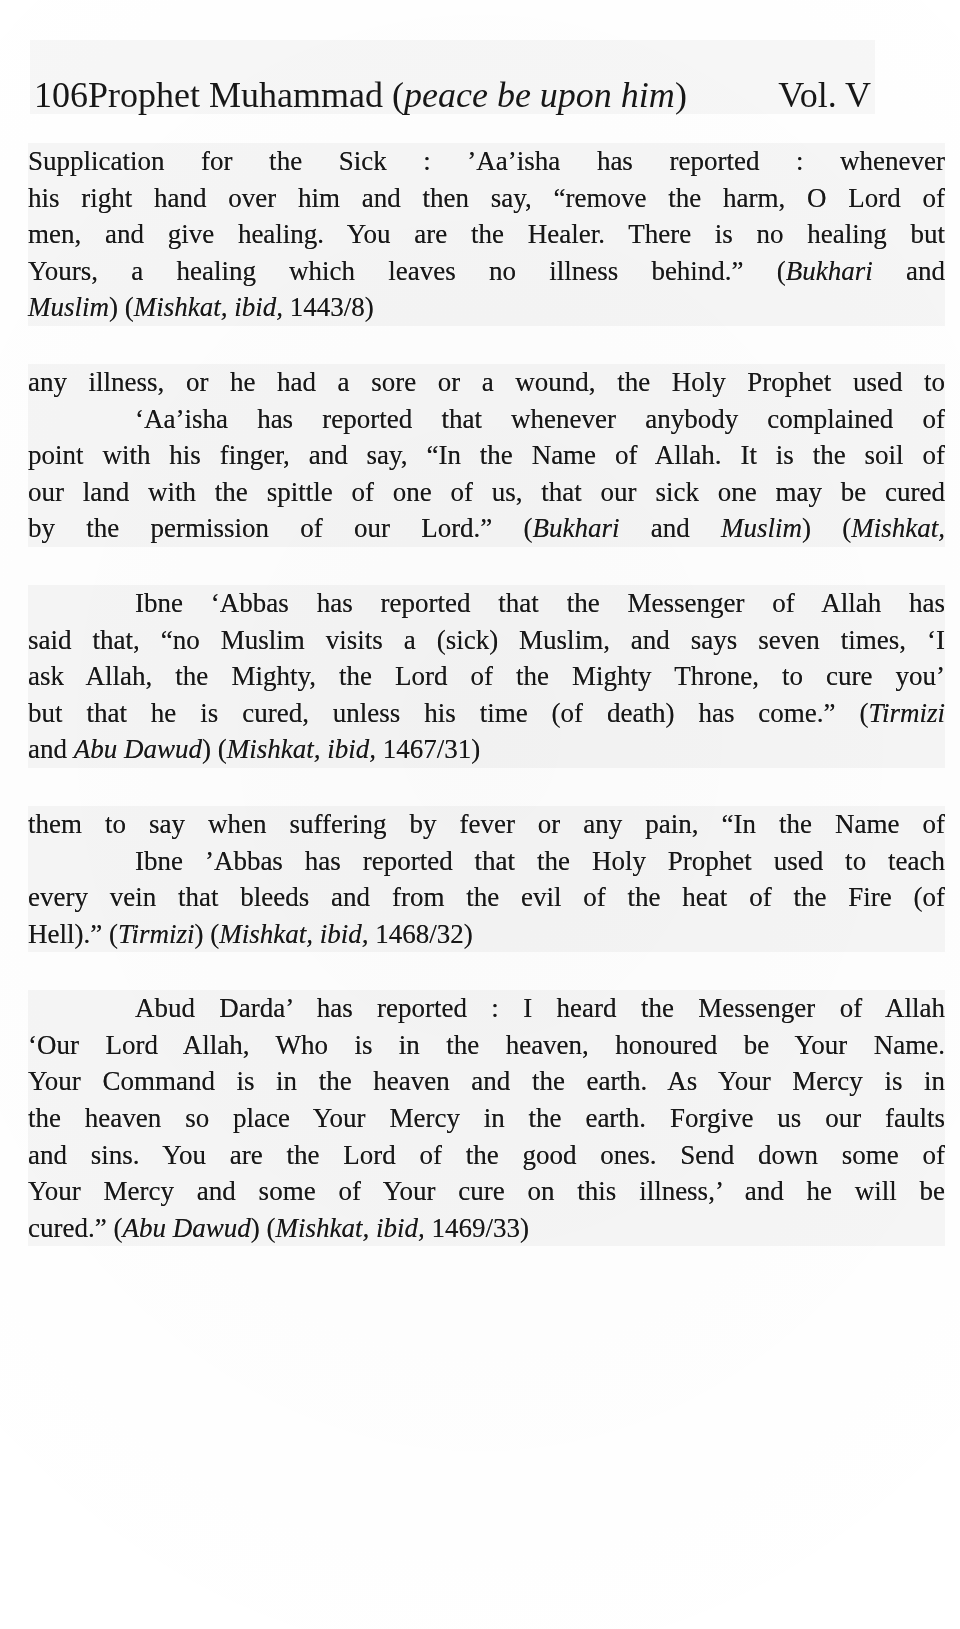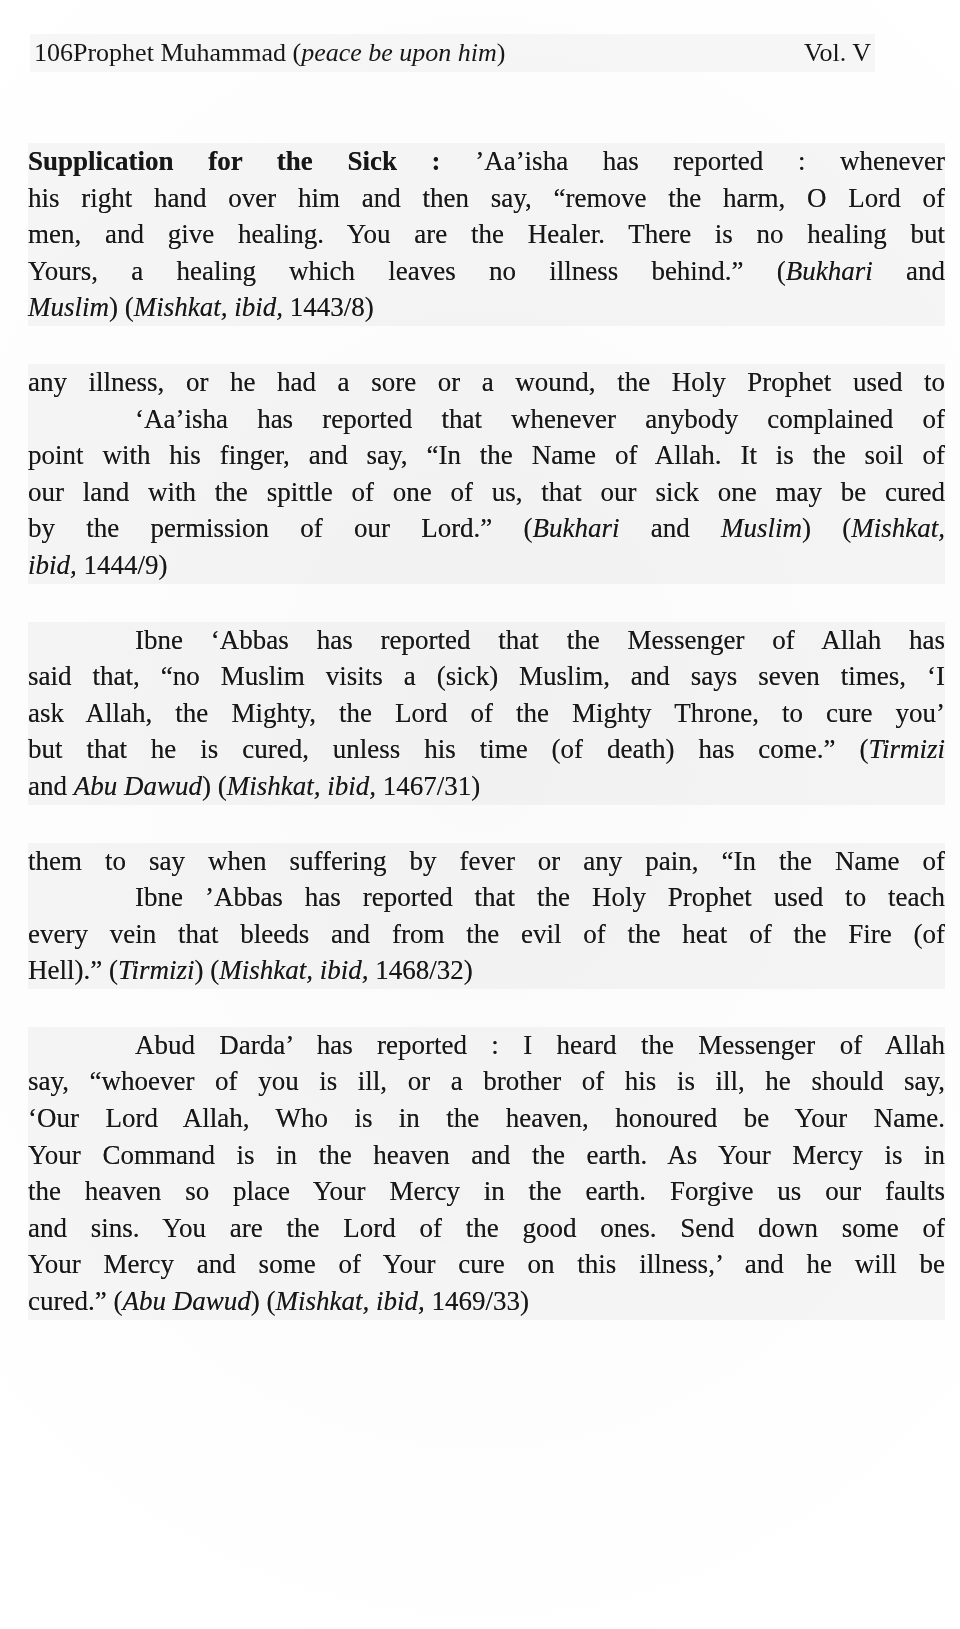--- a/index.html
+++ b/index.html
@@ -12,50 +12,50 @@
     overflow: hidden;
   }
   .page {
     position: absolute; inset: 0;
     background:
       radial-gradient(ellipse 120% 90% at 50% 45%, rgba(0,0,0,0.018), rgba(0,0,0,0) 70%),
       #ffffff;
   }
   .header {
     position: absolute;
-    top: 34px; left: 30px; right: 85px;
+    top: 40px; left: 30px; right: 85px;
     display: flex; align-items: baseline;
-    font-size: 26px; line-height: 34px;
+    font-size: 36px; line-height: 34px;
     background: rgba(0,0,0,0.03);
     padding: 2px 4px;
   }
   .header .pagenum { flex: 0 0 auto; }
   .header .rtitle  { flex: 1 1 auto; text-align: left; }
-  .header .volume  { flex: 0 0 auto; }
+  .header .volume  { flex: 0 0 auto; margin-top: 36px; }
   .body {
     position: absolute;
     top: 143px; left: 28px; width: 917px;
   }
   .paragraph {
     margin: 0 0 38px 0;
     background: rgba(0,0,0,0.035);
   }
   .line {
     font-size: 27px;
     line-height: 36.6px;
     height: 36.6px;
     text-align: justify;
     text-align-last: justify;
     white-space: nowrap;
     text-shadow: 0 0 0.6px rgba(20,20,20,0.6);
   }
   .line.lastline { text-align-last: left; }
   .line.indented { text-indent: 107px; }
   .run-i { font-style: italic; }
-  .run-b { font-weight: 700; }
+  .run-b { font-weight: 400; }
   .run-n { font-style: normal; }
 </style>
 </head>
 <body>
 
 <div class="page">
   <div class="header">
     <span class="pagenum">106</span>
     <span class="rtitle" id="running-title"><span class="run-n">Prophet Muhammad (</span><span class="run-i">peace be upon him</span><span class="run-n">)</span></span>
     <span class="volume">Vol. V</span>
@@ -67,38 +67,36 @@
         <div class="line"><span class="run-n">men, and give healing. You are the Healer. There is no healing but</span></div>
         <div class="line"><span class="run-n">Yours, a healing which leaves no illness behind.” (</span><span class="run-i">Bukhari</span><span class="run-n"> and</span></div>
         <div class="line lastline"><span class="run-i">Muslim</span><span class="run-n">) (</span><span class="run-i">Mishkat, ibid,</span><span class="run-n"> 1443/8)</span></div>
       </div>
       <div class="paragraph">
         <div class="line"><span class="run-n">any illness, or he had a sore or a wound, the Holy Prophet used to</span></div>
         <div class="line indented"><span class="run-n">‘Aa’isha has reported that whenever anybody complained of</span></div>
         <div class="line"><span class="run-n">point with his finger, and say, “In the Name of Allah. It is the soil of</span></div>
         <div class="line"><span class="run-n">our land with the spittle of one of us, that our sick one may be cured</span></div>
         <div class="line"><span class="run-n">by the permission of our Lord.” (</span><span class="run-i">Bukhari</span><span class="run-n"> and </span><span class="run-i">Muslim</span><span class="run-n">) (</span><span class="run-i">Mishkat,</span></div>
-        <div class="line lastline"><span class="run-i">ibid,</span><span class="run-n"> 1444/9)</span></div>
       </div>
       <div class="paragraph">
         <div class="line indented"><span class="run-n">Ibne ‘Abbas has reported that the Messenger of Allah has</span></div>
         <div class="line"><span class="run-n">said that, “no Muslim visits a (sick) Muslim, and says seven times, ‘I</span></div>
         <div class="line"><span class="run-n">ask Allah, the Mighty, the Lord of the Mighty Throne, to cure you’</span></div>
         <div class="line"><span class="run-n">but that he is cured, unless his time (of death) has come.” (</span><span class="run-i">Tirmizi</span></div>
         <div class="line lastline"><span class="run-n">and </span><span class="run-i">Abu Dawud</span><span class="run-n">) (</span><span class="run-i">Mishkat, ibid,</span><span class="run-n"> 1467/31)</span></div>
       </div>
       <div class="paragraph">
         <div class="line"><span class="run-n">them to say when suffering by fever or any pain, “In the Name of</span></div>
         <div class="line indented"><span class="run-n">Ibne ’Abbas has reported that the Holy Prophet used to teach</span></div>
         <div class="line"><span class="run-n">every vein that bleeds and from the evil of the heat of the Fire (of</span></div>
         <div class="line lastline"><span class="run-n">Hell).” (</span><span class="run-i">Tirmizi</span><span class="run-n">) (</span><span class="run-i">Mishkat, ibid,</span><span class="run-n"> 1468/32)</span></div>
       </div>
       <div class="paragraph">
         <div class="line indented"><span class="run-n">Abud Darda’ has reported : I heard the Messenger of Allah</span></div>
-        <div class="line"><span class="run-n">say, “whoever of you is ill, or a brother of his is ill, he should say,</span></div>
         <div class="line"><span class="run-n">‘Our Lord Allah, Who is in the heaven, honoured be Your Name.</span></div>
         <div class="line"><span class="run-n">Your Command is in the heaven and the earth. As Your Mercy is in</span></div>
         <div class="line"><span class="run-n">the heaven so place Your Mercy in the earth. Forgive us our faults</span></div>
         <div class="line"><span class="run-n">and sins. You are the Lord of the good ones. Send down some of</span></div>
         <div class="line"><span class="run-n">Your Mercy and some of Your cure on this illness,’ and he will be</span></div>
         <div class="line lastline"><span class="run-n">cured.” (</span><span class="run-i">Abu Dawud</span><span class="run-n">) (</span><span class="run-i">Mishkat, ibid,</span><span class="run-n"> 1469/33)</span></div>
       </div>
     </div>
 </div>
 

